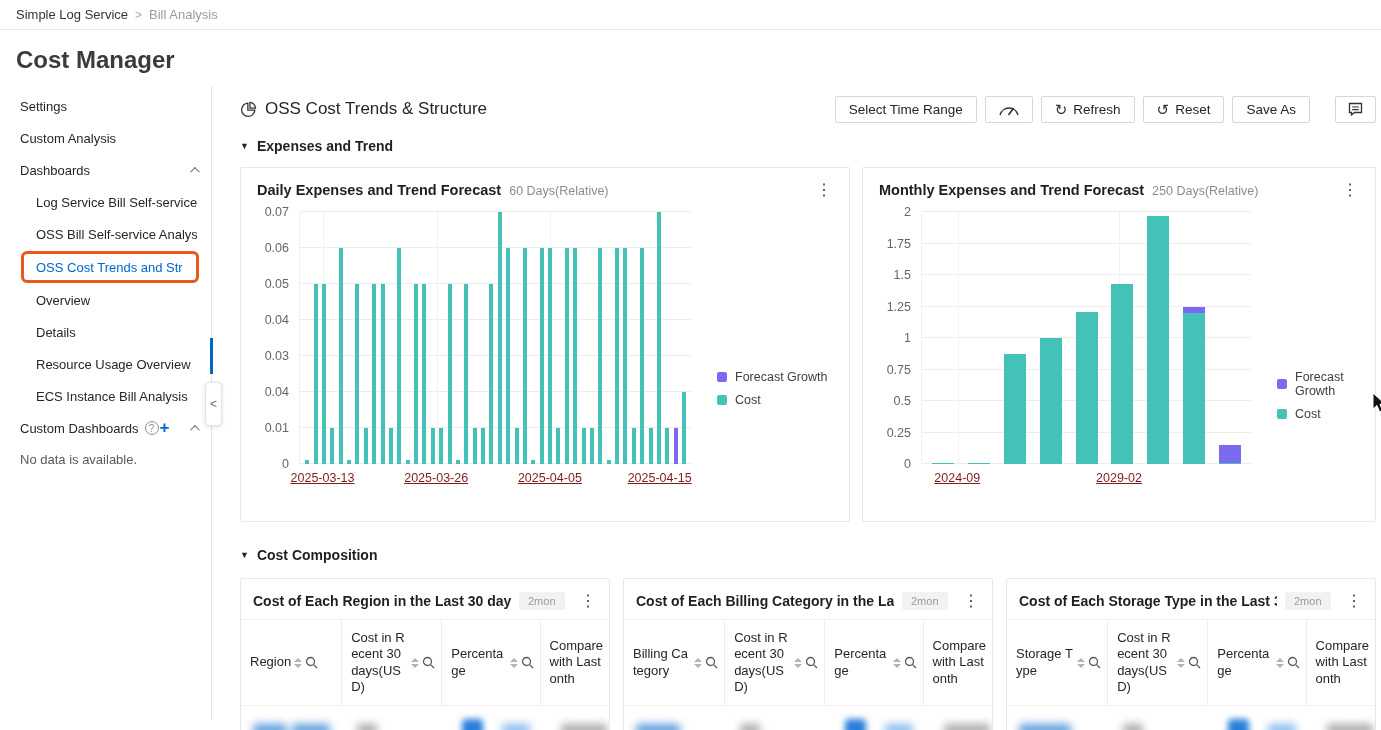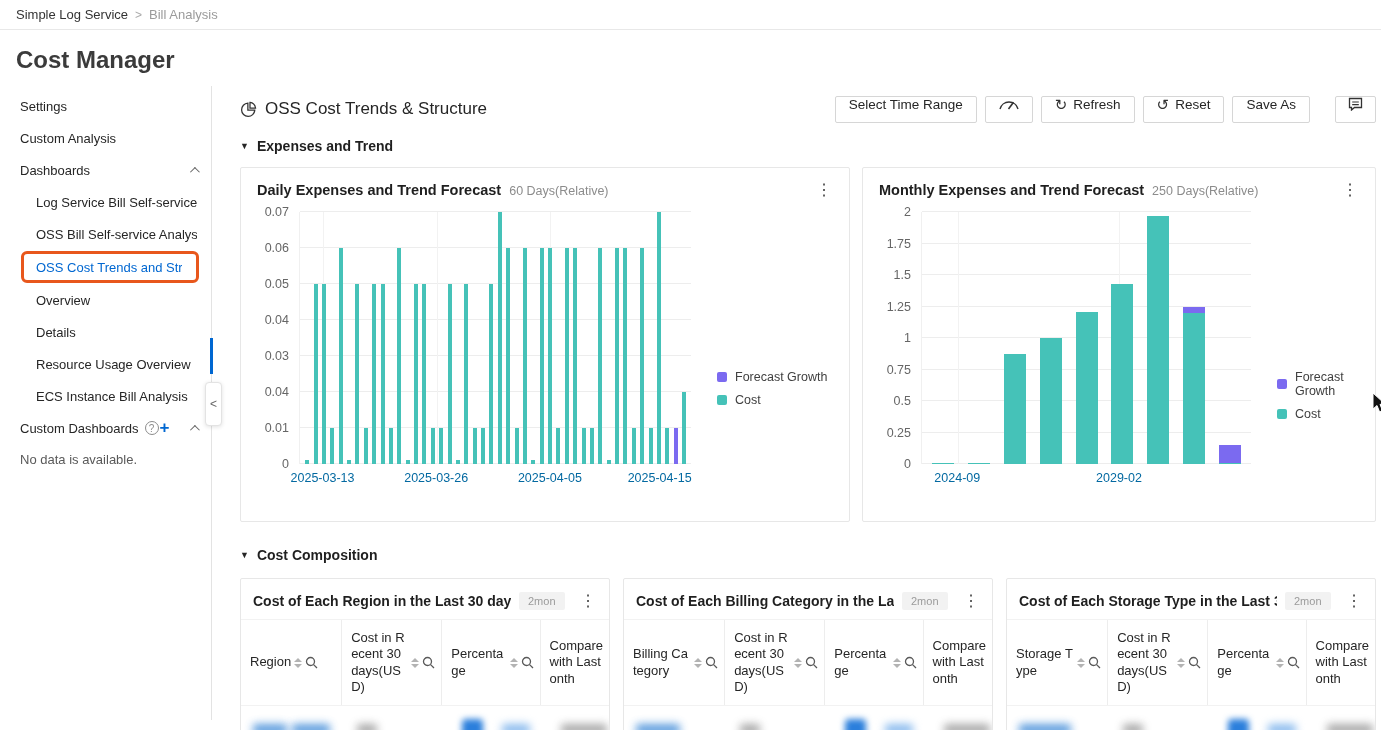--- a/index.html
+++ b/index.html
@@ -37,21 +37,21 @@
     background:#fff; border:1px solid #e3e3e3; border-radius:4px;
     box-shadow:0 1px 4px rgba(0,0,0,.12); display:flex; align-items:center; justify-content:center;
     color:#666; font-size:12px; cursor:pointer; z-index:5; }
 
   
   .main { flex:1; padding:8px 6px 0 28px; position:relative; }
   .toolbar { display:flex; align-items:center; justify-content:space-between; height:30px; }
   .tb-left { display:flex; align-items:center; gap:8px; }
   .tb-title { font-size:17px; color:#262626; }
   .tb-right { display:flex; align-items:center; gap:8px; }
-  .btn { display:inline-flex; align-items:flex-start; gap:6px; height:27px; padding:0 13px;
+  .btn { display:inline-flex; align-items:center; gap:6px; height:27px; padding:0 13px;
     background:#fff; border:1px solid #d6d6d6; border-radius:2px; font-size:13.5px;
     color:#262626; cursor:pointer; white-space:nowrap; }
   .btn-icon-only { padding:0 12px; }
   .glyph { font-size:15px; line-height:1; color:#333; }
   .feedback-btn { margin-left:17px; }
 
   .section-head { display:flex; align-items:center; gap:8px; margin-top:14px;
     font-size:14px; font-weight:bold; color:#1f1f1f; cursor:pointer; }
   .tri { font-size:9px; color:#262626; }
 
@@ -77,21 +77,21 @@
   .gridline { position:absolute; left:0; right:0; height:1px; background:#ededed; }
   .vgrid { position:absolute; top:0; bottom:0; width:1px; background:#f2f2f2; }
   .bars { position:absolute; left:0; right:0; top:0; bottom:0; display:flex;
     align-items:flex-end; padding:0 3px; }
   .slot { flex:1; height:100%; display:flex; flex-direction:column-reverse; align-items:center; }
   .seg { flex:0 0 auto; }
   .chart-card.first .seg { width:4px; }
   .chart-card.second .seg { width:22px; }
   .xlabels { position:relative; height:24px; }
   .xtick { position:absolute; top:7px; transform:translateX(-50%); font-size:12.5px;
-    color:#0369a1; white-space:nowrap; }
+    color:#7f1d1d; white-space:nowrap;text-decoration:underline; }
   .legend { display:flex; flex-direction:column; gap:9px; padding:158px 0 0 26px; }
   .legend-item { display:flex; align-items:center; gap:8px; font-size:12.5px; color:#404040; }
   .swatch { width:10px; height:10px; border-radius:2px; flex:0 0 auto; }
 
   
   .tables-row { display:flex; gap:13px; margin-top:15px; }
   .table-card { width:370px; flex:0 0 370px; height:250px; overflow:hidden; }
   .tc-head { display:flex; align-items:center; padding:13px 10px 9px 12px; }
   .tc-title { font-size:14px; font-weight:bold; color:#1f1f1f; white-space:nowrap;
     overflow:hidden; text-overflow:clip; max-width:258px; }

